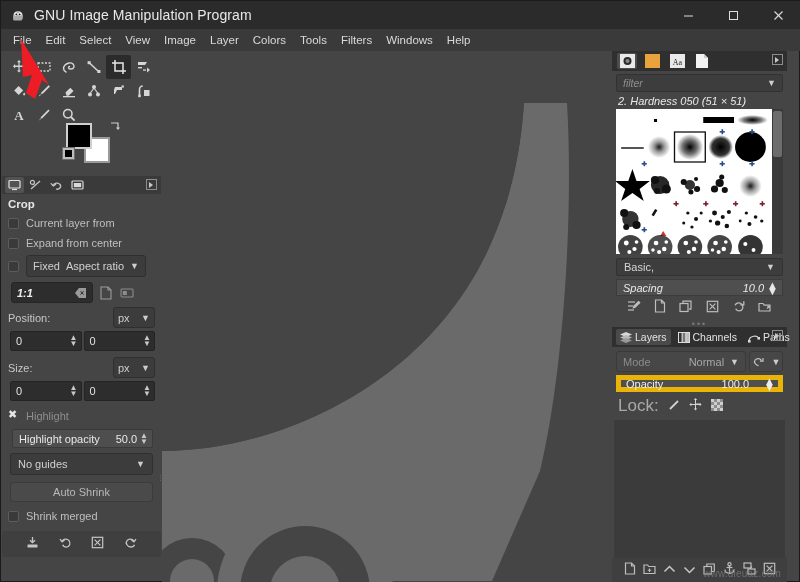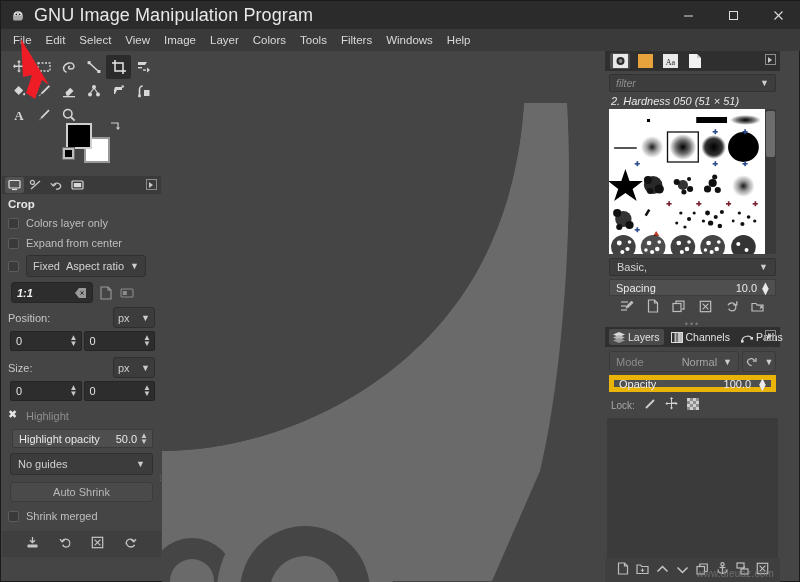--- a/index.html
+++ b/index.html
@@ -20,21 +20,21 @@
   .titlebar {
     position: absolute; left: 0; top: 0; width: 800px; height: 28px;
     background: #2b2b2b;
     display: flex; align-items: center;
   }
   .title-icon {
     width: 16px; height: 16px; margin-left: 9px; margin-right: 8px;
     position: relative;
   }
   .title-text {
-    color: #e8e8e8; font-size: 18px; letter-spacing: .1px;
+    color: #e8e8e8; font-size: 14px; letter-spacing: .1px;
   }
   .win-btns { position: absolute; right: 0; top: 0; height: 28px; display: flex; }
   .win-btn {
     width: 45px; height: 28px; display: flex; align-items: center; justify-content: center;
     color: #e0e0e0; font-size: 12px;
   }
 
   
   .menubar {
     position: absolute; left: 0; top: 28px; width: 800px; height: 22px;
@@ -176,21 +176,21 @@
 
   
   .canvas {
     position: absolute; left: 161px; top: 50px; width: 463px; height: 531px;
     background: #454545; overflow: hidden;
   }
   .wilber { position:absolute; left:0; top:0; width:463px; height:531px; opacity:1; }
 
   
   .rdock {
-    position: absolute; right: 19px; top: 50px; width: 175px; height: 531px;
+    position: absolute; right: 12px; top: 50px; width: 175px; height: 531px;
     background: #454545;
   }
   .brush-tabs {
     height: 20px; background:#2f2f2f; display:flex; align-items:center; padding-left:5px; position:relative;
   }
   .btab { width: 20px; height: 16px; margin-right:5px; display:flex; align-items:center; justify-content:center;}
   .filter-bar {
     margin: 3px 4px 0 4px; height:18px; background:#3d3d3d; border:1px solid #323232; border-radius:2px;
     display:flex; align-items:center; justify-content:space-between; padding: 0 6px;
   }
@@ -201,21 +201,21 @@
   }
   .brush-grid { flex:1; position:relative; }
   .bscroll { width:11px; background:#3a3a3a; position:relative; }
   .bscroll .thumb { position:absolute; left:1px; top:2px; width:9px; height:46px; background:#6d6d6d; border-radius:2px;}
   .basic-combo {
     margin: 4px 4px 0 4px; height:18px; background:#3d3d3d; border:1px solid #323232; border-radius:2px;
     display:flex; align-items:center; justify-content:space-between; padding:0 7px; color:#d6d6d6; font-size:11px;
   }
   .spacing-bar {
     margin: 3px 4px 0 4px; height:17px; background:#4f4f4f; border:1px solid #3c3c3c;
-    display:flex; align-items:center; justify-content:space-between; padding:0 4px 0 6px;
+    display:flex; align-items:center; justify-content:space-between; padding:0 4px 0 6px;font-style:italic;
   }
   .spacing-bar span { color:#e9e9e9; font-size:11px; }
   .brush-toolbar {
     height:24px; display:flex; align-items:center; justify-content:space-around; padding:0 8px;
   }
   .grip { height:7px; display:flex; align-items:center; justify-content:center; color:#7a7a7a; font-size:9px; letter-spacing:2px;}
 
   .layer-tabs {
     height:20px; background:#2f2f2f; display:flex; align-items:center; padding-left:4px; position:relative; gap:3px;
   }
@@ -232,21 +232,21 @@
   .mode-combo .l { color:#8c8c8c; font-size:11px; }
   .mode-combo .r { color:#a6a6a6; font-size:11px; }
   .mode-extra { width:34px; height:21px; background:#474747; border:1px solid #3a3a3a; border-radius:3px;
     display:flex; align-items:center; justify-content:center; gap:2px; }
   .opacity-bar {
     margin: 3px 4px 0 4px; height:17px; background:#4f4f4f; border:5px solid #eab308;
     display:flex; align-items:center; justify-content:space-between; padding:0 3px 0 5px;
   }
   .opacity-bar span { color:#ededed; font-size:11px; }
   .lock-row { display:flex; align-items:center; gap:9px; padding: 4px 0 0 6px; }
-  .lock-row .lbl { color:#a9a9a9; font-size:10px; }
+  .lock-row .lbl { color:#a9a9a9; font-size:17px; }
   .layer-list {
     margin: 4px 2px 0 2px; height:340px; background:#3b3b3b;
   }
   .layer-bottom {
     position:absolute; left:0; bottom:0; width:175px; height:24px; background:#3f3f3f;
     display:flex; align-items:center; justify-content:space-around; padding:0 8px;
   }
   .watermark {
     position:absolute; right:6px; bottom:3px; color:#7d7d7d; font-size:10px; opacity:.75;
     letter-spacing:.2px; pointer-events:none;
@@ -443,21 +443,21 @@
             <rect x="2.8" y="4" width="7.4" height="4.2" fill="#d9d9d9"></rect>
           </svg>
       </div>
       <div class="dock-menu-btn"></div>
     </div>
 
     <div class="opt-title">Crop</div>
 
     <div class="opt-row">
       <div class="chk"></div>
-      <div class="opt-label">Colors layer only</div>
+      <div class="opt-label">Current layer from</div>
     </div>
     <div class="opt-row">
       <div class="chk"></div>
       <div class="opt-label">Expand from center</div>
     </div>
 
     <div class="fixed-row">
       <div class="chk"></div>
       <div class="combo" style="width:120px;text-align:center;">
         <span>Fixed</span>
@@ -893,21 +893,21 @@
         <svg width="12" height="12" viewBox="0 0 12 12" fill="none" stroke="#c3c3c3" stroke-width="1.2">
             <path d="M9.5 4.6C8.4 2.3 5 1.8 3.2 3.9S3.7 9.6 6.6 9.6"></path>
             <path d="M11 2v3.2H7.9"></path>
           </svg>
         <span class="caret">▼</span>
       </div>
     </div>
 
     <div class="opacity-bar">
       <span>Opacity</span>
-      <span style="display:flex;align-items:center;gap:6px;">
+      <span style="display:flex;align-items:center;gap:15px;">
         <span>100.0</span>
         <span class="arrows">
             <span>▲</span>
             <span>▼</span>
           </span>
       </span>
     </div>
 
     <div class="lock-row">
       <span class="lbl">Lock:</span>

